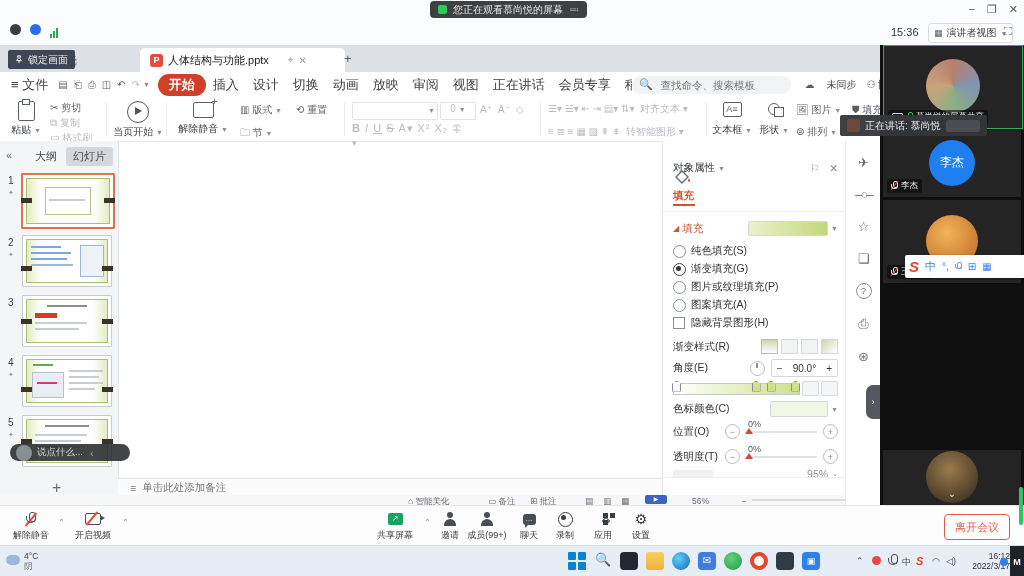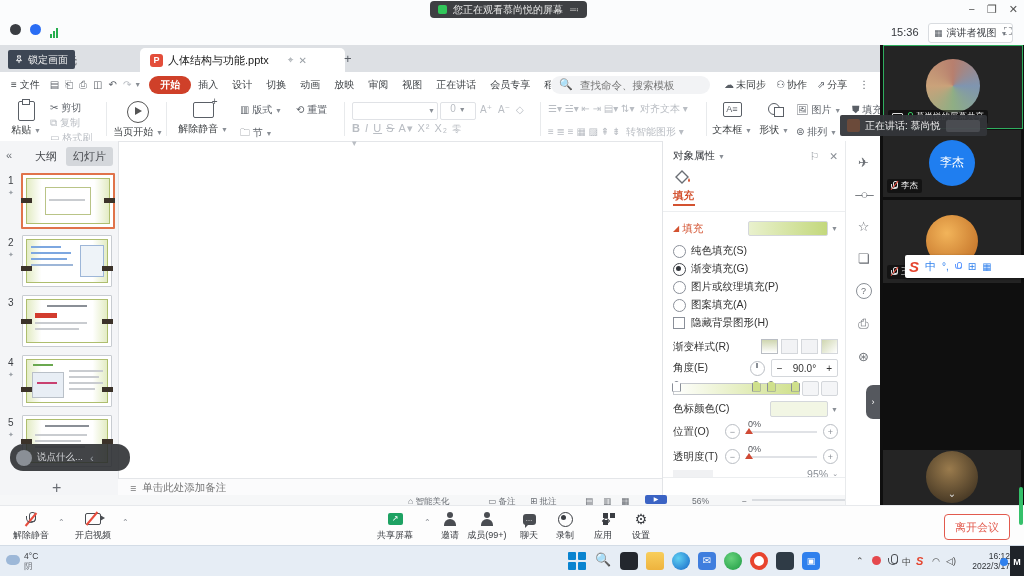--- a/index.html
+++ b/index.html
@@ -18,21 +18,21 @@
   
   .wps{position:absolute;left:0;top:45px;width:880px;height:460px;background:#fff}
   .tabbar{position:absolute;left:0;top:0;width:880px;height:27px;background:#dde0e4}
   .tab{position:absolute;top:3px;height:24px;display:flex;align-items:center;gap:5px;padding:0 10px;font-size:11px;color:#4a4d52}
   .tab.active{background:#fff;border-radius:5px 5px 0 0;color:#222}
   .plogo{width:13px;height:13px;background:#e34d3a;border-radius:3px;color:#fff;font-size:9px;font-weight:bold;
          display:flex;align-items:center;justify-content:center}
   .rlogo{width:12px;height:12px;background:#e6452f;border-radius:50%;display:inline-block;position:relative}
   .rlogo:after{content:"";position:absolute;left:3px;top:3px;width:6px;height:6px;border-radius:50%;background:#fff}
   .menubar{position:absolute;left:0;top:27px;width:880px;height:25px;background:#fff;display:flex;align-items:center}
-  .mtab{padding:2px 7px;color:#3f4347;font-size:10px;white-space:nowrap}
+  .mtab{padding:2px 7px;color:#3f4347;font-size:13px;white-space:nowrap}
   .mtab.sel{background:#cf4029;color:#fff;border-radius:11px;padding:2px 11px;font-weight:bold}
   .search{display:flex;align-items:center;gap:5px;width:148px;height:18px;border-radius:9px;background:#f2f3f5;
           padding:0 8px;color:#9aa0a6}
   .search input{border:none;background:transparent;outline:none;font-size:10.5px;color:#9aa0a6;width:120px;font-family:inherit}
   .ribbon{position:absolute;left:0;top:52px;width:880px;height:44px;background:#fff;border-bottom:1px solid #e4e6e9}
   .rlabel{font-size:10px;color:#3d4043;white-space:nowrap}
   .rsmall{font-size:10px;color:#5a5f66;white-space:nowrap}
   .dis{color:#b9bdc3!important}
   .vsep{position:absolute;top:5px;height:34px;width:1px;background:#e8eaec}
   .caret{font-size:7px;color:#8a8f96}
@@ -128,21 +128,21 @@
   .recb{width:13px;height:13px;border:1.6px solid #3a3d42;border-radius:50%;position:relative}
   .recb:after{content:"";position:absolute;left:2.7px;top:2.7px;width:5px;height:5px;border-radius:50%;background:#3a3d42}
   .appsb{position:relative;width:12px;height:12px}
   .appsb:before{content:"";position:absolute;width:5px;height:5px;background:#3a3d42;box-shadow:7px 0 0 #3a3d42,0 7px 0 #3a3d42}
   .appsb:after{content:"";position:absolute;right:0;bottom:1px;width:4px;height:4px;border:1.2px solid #3a3d42;transform:rotate(45deg)}
   .leavebtn{position:absolute;left:944px;top:8px;width:64px;height:24px;border:1px solid #e25a4e;border-radius:4px;
             color:#e25a4e;font-size:11px;display:flex;align-items:center;justify-content:center;background:#fff}
   
   .tooltipdark{position:absolute;background:rgba(52,54,58,.95);color:#f0f0f0;border-radius:2px;display:flex;align-items:center;gap:5px;
                padding:0 7px;font-size:10px;z-index:70}
-  .chatovl{position:absolute;left:10px;top:399px;width:108px;height:27px;background:rgba(40,42,45,.88);border-radius:13px;
+  .chatovl{position:absolute;left:10px;top:399px;width:108px;height:17px;background:rgba(40,42,45,.88);border-radius:13px;
            display:flex;align-items:center;gap:5px;padding:0 6px;z-index:30}
   .imebar{position:absolute;left:905px;top:255px;width:119px;height:23px;background:#fff;border-radius:2px;box-shadow:0 1px 3px rgba(0,0,0,.4);
           display:flex;align-items:center;gap:6px;padding:0 4px;z-index:35}
   
   .taskbar{position:absolute;left:0;top:545px;width:1024px;height:31px;background:#e6edf5;border-top:1px solid #d3dce6;z-index:50}
   .tico{position:absolute;top:6px;width:18px;height:18px;border-radius:4px}
   .startico{display:grid;grid-template-columns:8px 8px;grid-gap:2px;width:18px;height:18px;padding:0}
   .startico i{background:#0a84d0;border-radius:1px}
   .trayt{position:absolute;top:5px;font-size:8.5px;color:#2f3338;text-align:right;line-height:10px}
 </style>
@@ -212,21 +212,21 @@
       <span class="mtab">审阅</span>
       <span class="mtab">视图</span>
       <span class="mtab">正在讲话</span>
       <span class="mtab">会员专享</span>
       <span class="mtab" style="max-width:20px;overflow:hidden">稻壳</span>
       <div class="search">
         <span>🔍</span>
         <input placeholder="查找命令、搜索模板" style="">
       </div>
       <span class="rsmall" style="margin-left:14px">☁</span>
-      <span class="rlabel" style="margin-left:2px">未同步</span>
+      <span class="rlabel" style="margin-left:12px">未同步</span>
       <span class="rsmall" style="margin-left:10px">⚇</span>
       <span class="rlabel" style="margin-left:2px">协作</span>
       <span class="rsmall" style="margin-left:10px">⇗</span>
       <span class="rlabel" style="margin-left:2px">分享</span>
       <span class="rsmall" style="margin-left:12px">⋮</span>
       <span class="rsmall" style="margin-left:10px;margin-right:6px">⌃</span>
     </div>
 
     <div class="ribbon">
       <div class="abs" style="left:6px;top:4px;width:40px;text-align:center">
@@ -376,21 +376,21 @@
       <span class="abs" style="left:603px;top:1px">▥</span>
       <span class="abs" style="left:621px;top:1px">▦</span>
       <span class="abs" style="left:645px;top:0;width:22px;height:9px;background:#3b63c4;border-radius:2px;color:#fff;text-align:center;font-size:6px;line-height:9px">▶</span>
       <span class="abs" style="left:692px;top:1px">56%</span>
       <span class="abs" style="left:742px;top:1px">−</span>
       <span class="abs" style="left:752px;top:4px;width:110px;height:2px;background:#d9dce0"></span>
       <span class="abs" style="left:868px;top:1px">+</span>
     </div>
 
     <div class="props">
-      <div class="prow" style="top:8px">
+      <div class="prow" style="top:20px">
         <span style="color:#33363b">对象属性</span>
         <span class="caret" style="margin-left:3px">▼</span>
         <span style="margin-left:auto;color:#8a8f96">⚐</span>
         <span style="margin-left:10px;color:#8a8f96">✕</span>
       </div>
       <div class="abs" style="left:12px;top:28px">
         <svg width="18" height="16" viewBox="0 0 18 16">
             <path d="M7 2 L13 8 L7 14 L1 8 Z" fill="none" stroke="#6a6e74" stroke-width="1.4"></path>
             <path d="M14 9 q2 3 0 4 q-2 -1 0 -4" fill="#d35230"></path>
           </svg>

